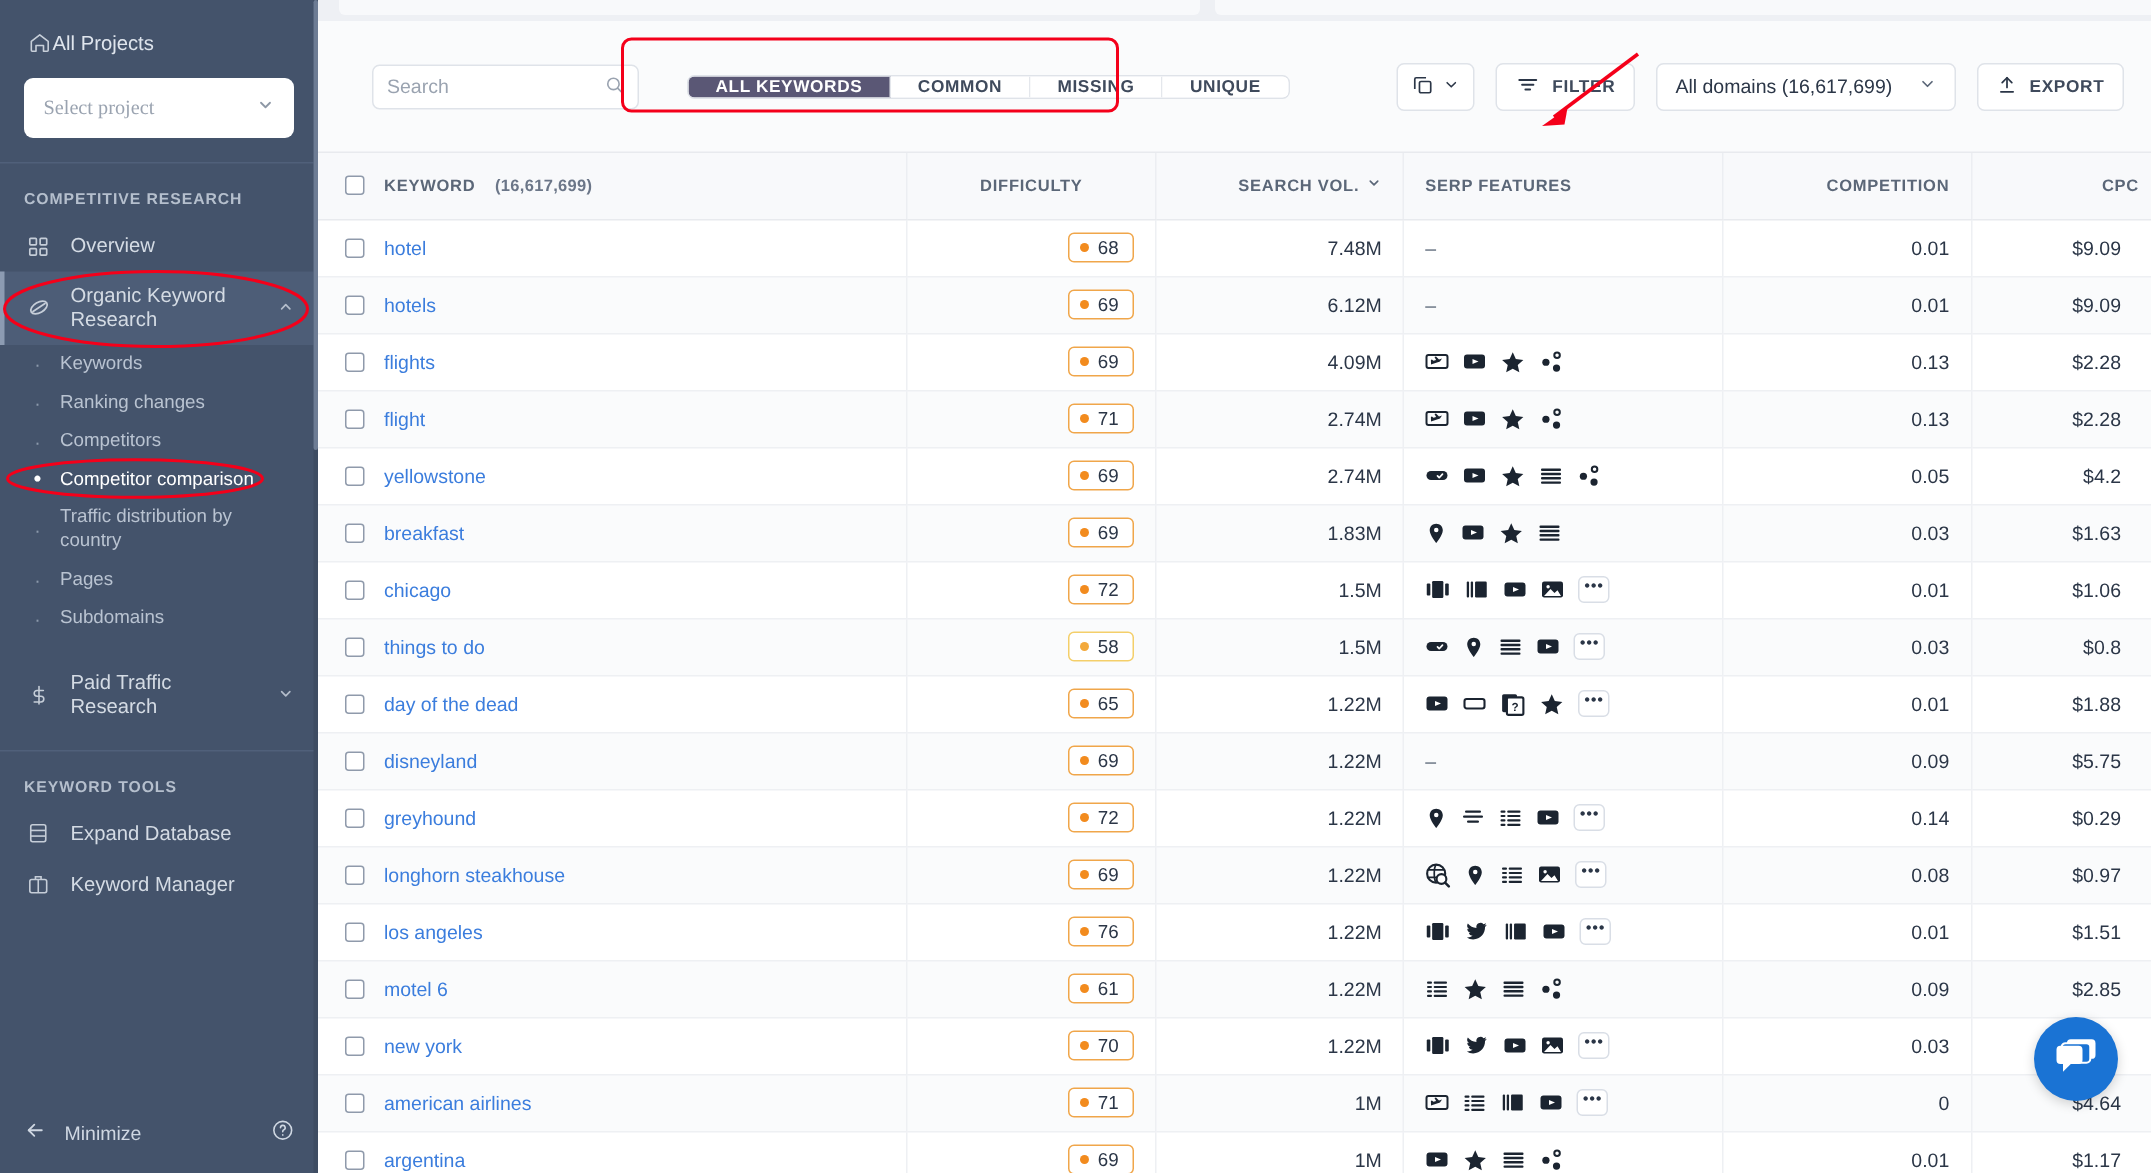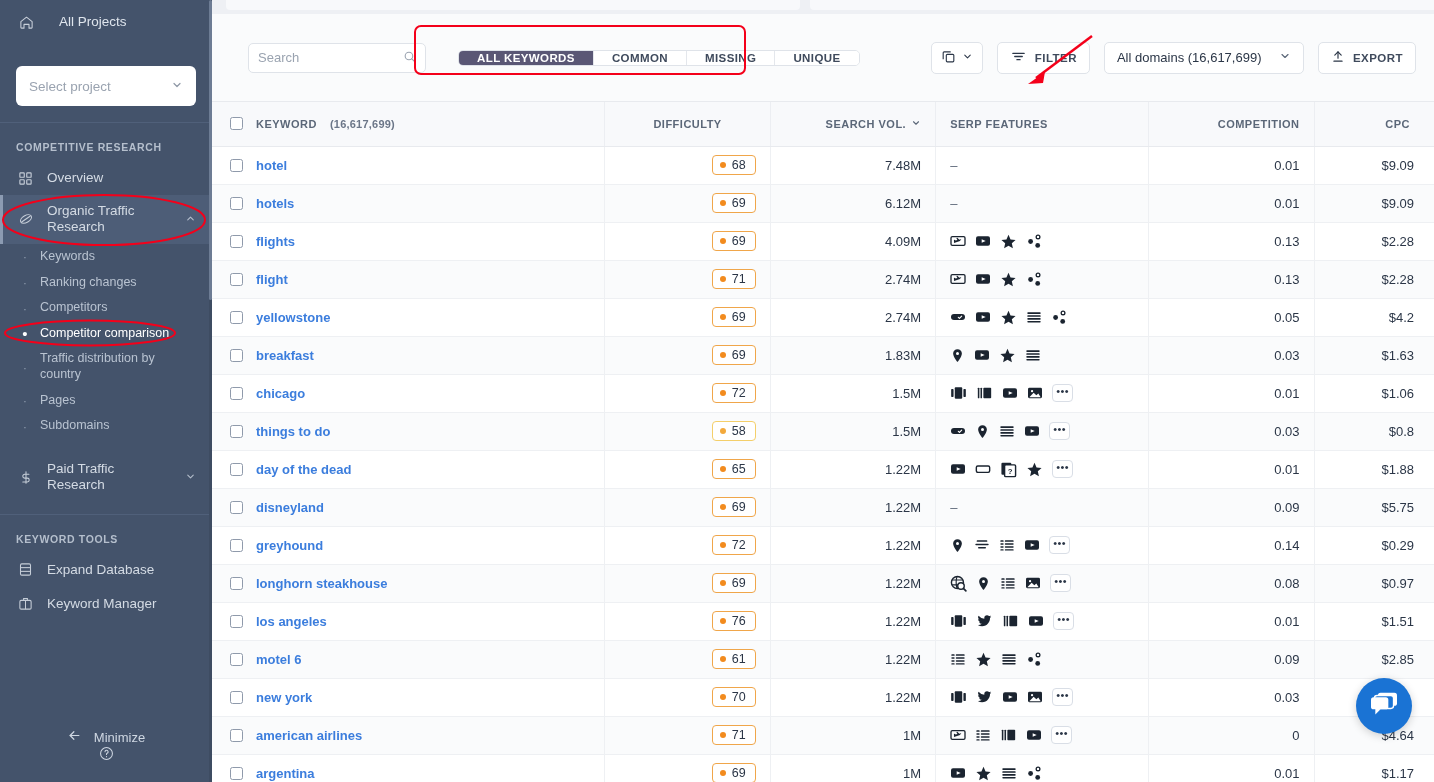--- a/index.html
+++ b/index.html
@@ -16,29 +16,29 @@
   
   .sidebar {
     width: 212px; min-width: 212px; height: 782px;
     background: #44536b;
     color: #c9d2de;
     display: flex; flex-direction: column;
     position: relative;
   }
   .sb-top { padding: 14px 16px 0 16px; }
   .sb-allproj {
-    display: flex; gap: 25px;
+    display: flex; align-items: center; gap: 1px;
     height: 28px; color: #dfe5ed; font-size: 13.5px;
     cursor: pointer; padding-left: 2px;
   }
   .sb-allproj .ic { width: 16px; height: 16px; display:inline-flex; align-items:center; justify-content:center; opacity:.85;}
   .sb-select {
-    margin-top: 24px; height: 40px; background: #fff; border-radius: 6px;
+    margin-top: 10px; height: 40px; background: #fff; border-radius: 6px;
     display: flex; align-items: center; justify-content: space-between;
-    padding: 0 13px; color: #9aa3b0; font-size: 13.5px; cursor: pointer;
+    padding: 0 13px; color: #9aa3b0; font-size: 13.5px; cursor: pointer; font-family: Liberation Serif, serif;
   }
   .sb-sep { height: 1px; background: #50607a; margin-top: 16px; }
   .sb-grouptitle {
     font-size: 10.5px; letter-spacing: .06em; color: #b5bfcd;
     font-weight: 700; padding: 18px 16px 8px 16px; text-transform: uppercase;
   }
   .sb-item {
     display: flex; align-items: center; gap: 13px;
     padding: 8px 16px 8px 17px; font-size: 13.5px; color: #d4dbe4;
     cursor: pointer; position: relative; min-height: 34px;
@@ -56,21 +56,21 @@
     display: flex; align-items: center; gap: 10px;
     padding: 5px 16px 5px 20px; font-size: 12.5px; color: #b9c3d1;
     cursor: pointer; line-height: 1.25;
   }
   .sb-sub .dot { width: 10px; min-width:10px; text-align:center; font-size: 13px; color:#8c99ab; line-height:1;}
   .sb-sub.cur { color: #ffffff; }
   .sb-sub.cur .dot { color: #ffffff; font-size: 15px;}
   .sb-bottom { margin-top: auto; padding: 0 16px 18px 16px; }
   .sb-min {
     display:flex; align-items:center; justify-content:space-between;
-    color:#cfd7e2; font-size:13px; cursor:pointer;flex-direction:column;
+    color:#cfd7e2; font-size:13px; cursor:pointer;
   }
   .sb-min .left { display:flex; align-items:center; gap:12px; }
   .sb-scroll-rail {
     position:absolute; right:0; top:0; width:3px; height:782px; background:#3e4c62;
   }
   .sb-scroll-thumb {
     position:absolute; right:0; top:0; width:3px; height:300px; background:#6d7c94; border-radius:2px;
   }
 
   
@@ -123,37 +123,37 @@
 
   
   .tablewrap { flex:1; overflow:hidden; position:relative; }
   table.kw { width:100%; border-collapse:collapse; table-layout:fixed; }
   table.kw th {
     background:#f8f9fb; height:44px; font-size:11px; font-weight:700;
     letter-spacing:.045em; color:#5b6778; text-transform:uppercase;
     border-bottom:1px solid #e8eaee; border-right:1px solid #eceef2;
     padding: 0 14px; vertical-align:middle; white-space:nowrap;
   }
-  table.kw th:last-child { border-right:none; padding-right:24px; }
+  table.kw th:last-child { border-right:none; padding-right:8px; }
   .th-kw { text-align:right; padding-left:0 !important; }
   .th-kw .inner { display:flex; align-items:center; gap:13px; padding-left:18px;}
   .th-kw .cnt { font-weight:700; color:#6b7688; letter-spacing:.02em;}
   .th-c { text-align:center; }
   .th-r { text-align:right; }
   .th-l { text-align:left; }
   .th-sort { display:inline-flex; align-items:center; gap:5px; }
 
   table.kw td {
     height:38px; border-bottom:1px solid #eef0f3; border-right:1px solid #eef0f3;
     padding:0 14px; font-size:13px; color:#2b3647; vertical-align:middle;
   }
   table.kw td:last-child { border-right:none; padding-right:20px; }
   tr.row:nth-child(even) td { background:#fafbfc; }
   tr.row:nth-child(odd) td { background:#ffffff; }
-  .c-kw { padding:0 !important;font-weight:bold; }
+  .c-kw { padding:0 !important; }
   .c-kw .inner { display:flex; align-items:center; gap:13px; padding-left:18px; }
   .kwlink { color:#3b7ddd; text-decoration:none; font-size:13px; cursor:pointer; }
   .cb {
     width:13px; height:13px; min-width:13px; border:1.5px solid #8f9aab; border-radius:2.5px;
     background:#fff; cursor:pointer; display:inline-block;
   }
   .c-diff { text-align:right;text-decoration:underline; }
   .diffpill {
     display:inline-flex; align-items:center; gap:6px; border:1px solid #f0a64a;
     border-radius:4px; padding: 2px 9px 2px 7px; font-size:12.5px; color:#2b3647; background:#fff;
@@ -222,21 +222,21 @@
     </div>
 
     <div style="position:relative;">
       <div class="sb-item active">
         <span class="ic">
           <svg width="16" height="16" viewBox="0 0 24 24" fill="none" stroke="#d4dbe4" stroke-width="1.7" stroke-linecap="round">
             <ellipse cx="12" cy="12" rx="9" ry="5.2" transform="rotate(-30 12 12)"></ellipse>
             <line x1="6" y1="16" x2="18" y2="8"></line>
           </svg>
         </span>
-        <span class="lbl">Organic Traffic Research</span>
+        <span class="lbl">Organic Keyword Research</span>
         <span class="chev">
           <svg width="11" height="11" viewBox="0 0 24 24" fill="none" stroke="#cfd7e2" stroke-width="2.4" stroke-linecap="round" stroke-linejoin="round">
               <polyline points="6 15 12 9 18 15"></polyline>
             </svg>
         </span>
       </div>
       <svg width="212" height="56" style="position:absolute;left:0;top:-3px;pointer-events:none;">
         <ellipse cx="104" cy="28" rx="101" ry="25" fill="none" stroke="#f4001a" stroke-width="2"></ellipse>
       </svg>
     </div>

